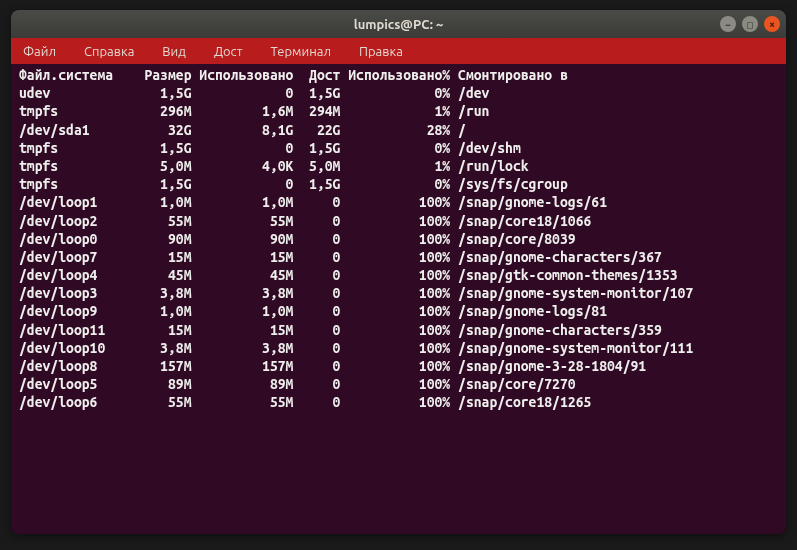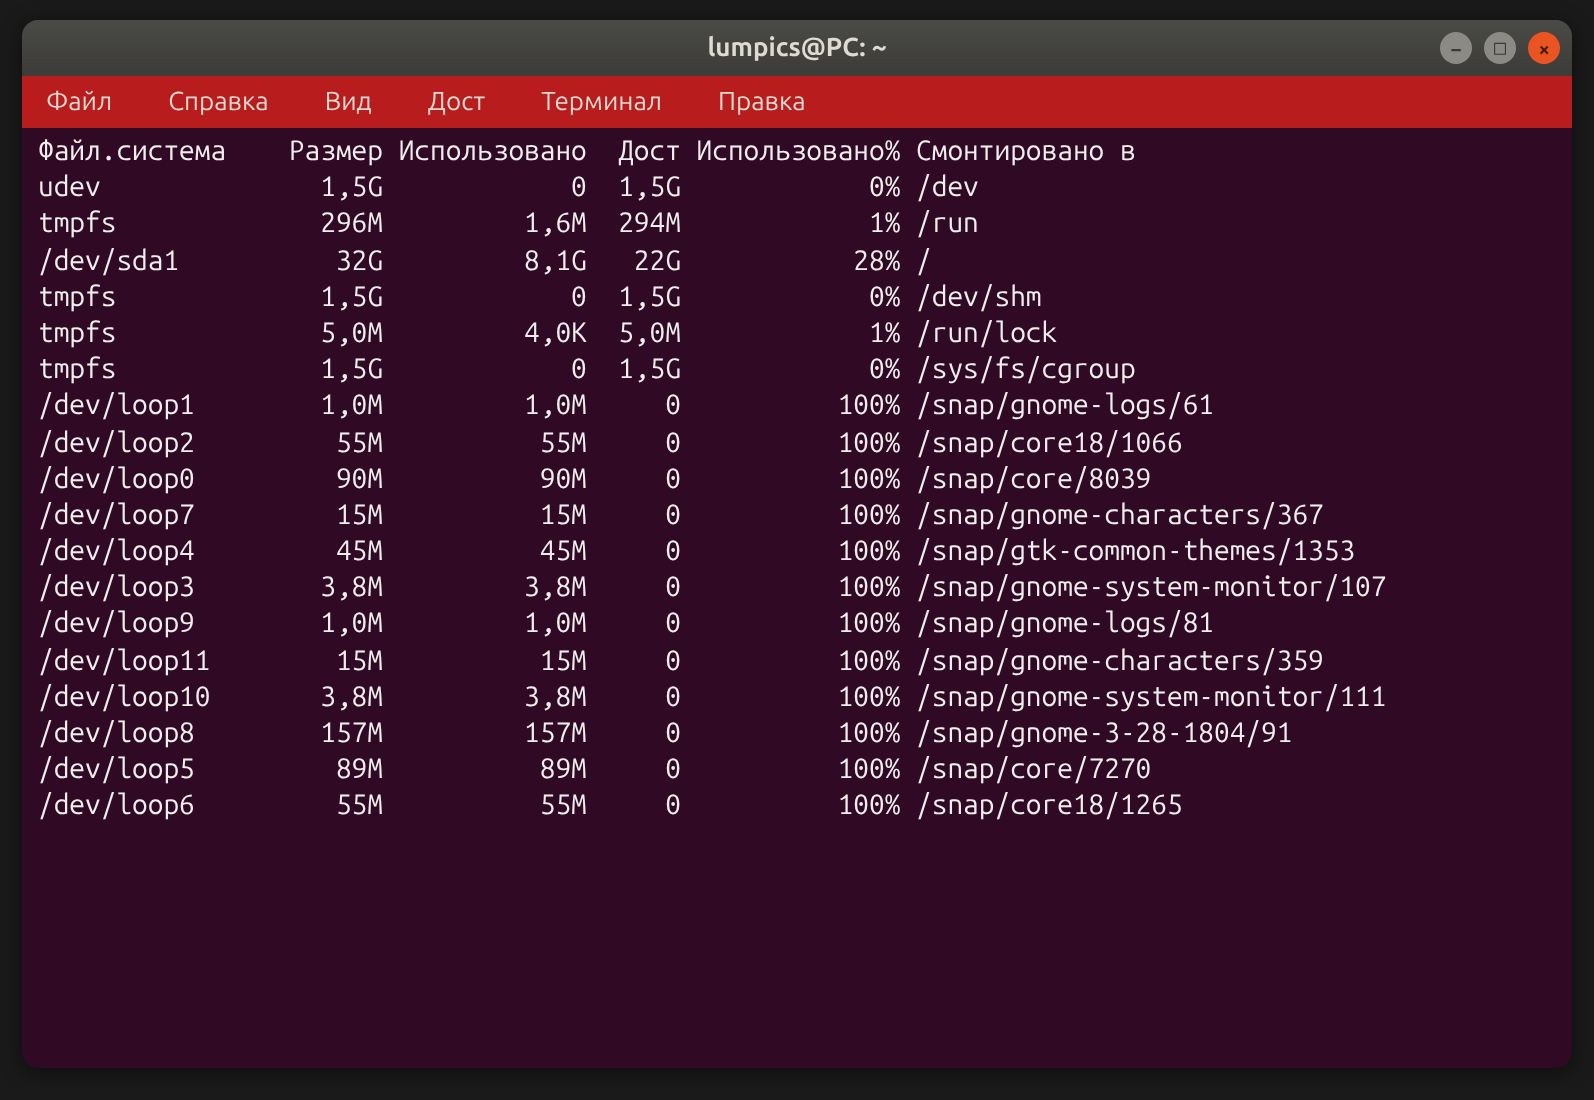--- a/index.html
+++ b/index.html
@@ -69,21 +69,21 @@
   }
   .terminal {
     padding: 2px 8px 8px 8px;
     color: #eeeeec;
     font-size: 14px;
     line-height: 1.3;
     white-space: pre;
     overflow: hidden;
     height: 470px;
   }
-  .terminal-line { white-space: pre; }
+  .terminal-line { white-space: pre; font-weight: bold; }
 </style>
 </head>
 <body>
 
 <div class="window">
   <div class="titlebar">
     <span class="title">lumpics@PC: ~</span>
     <div class="window-controls">
       <div class="wbtn min">
         <span>−</span>

